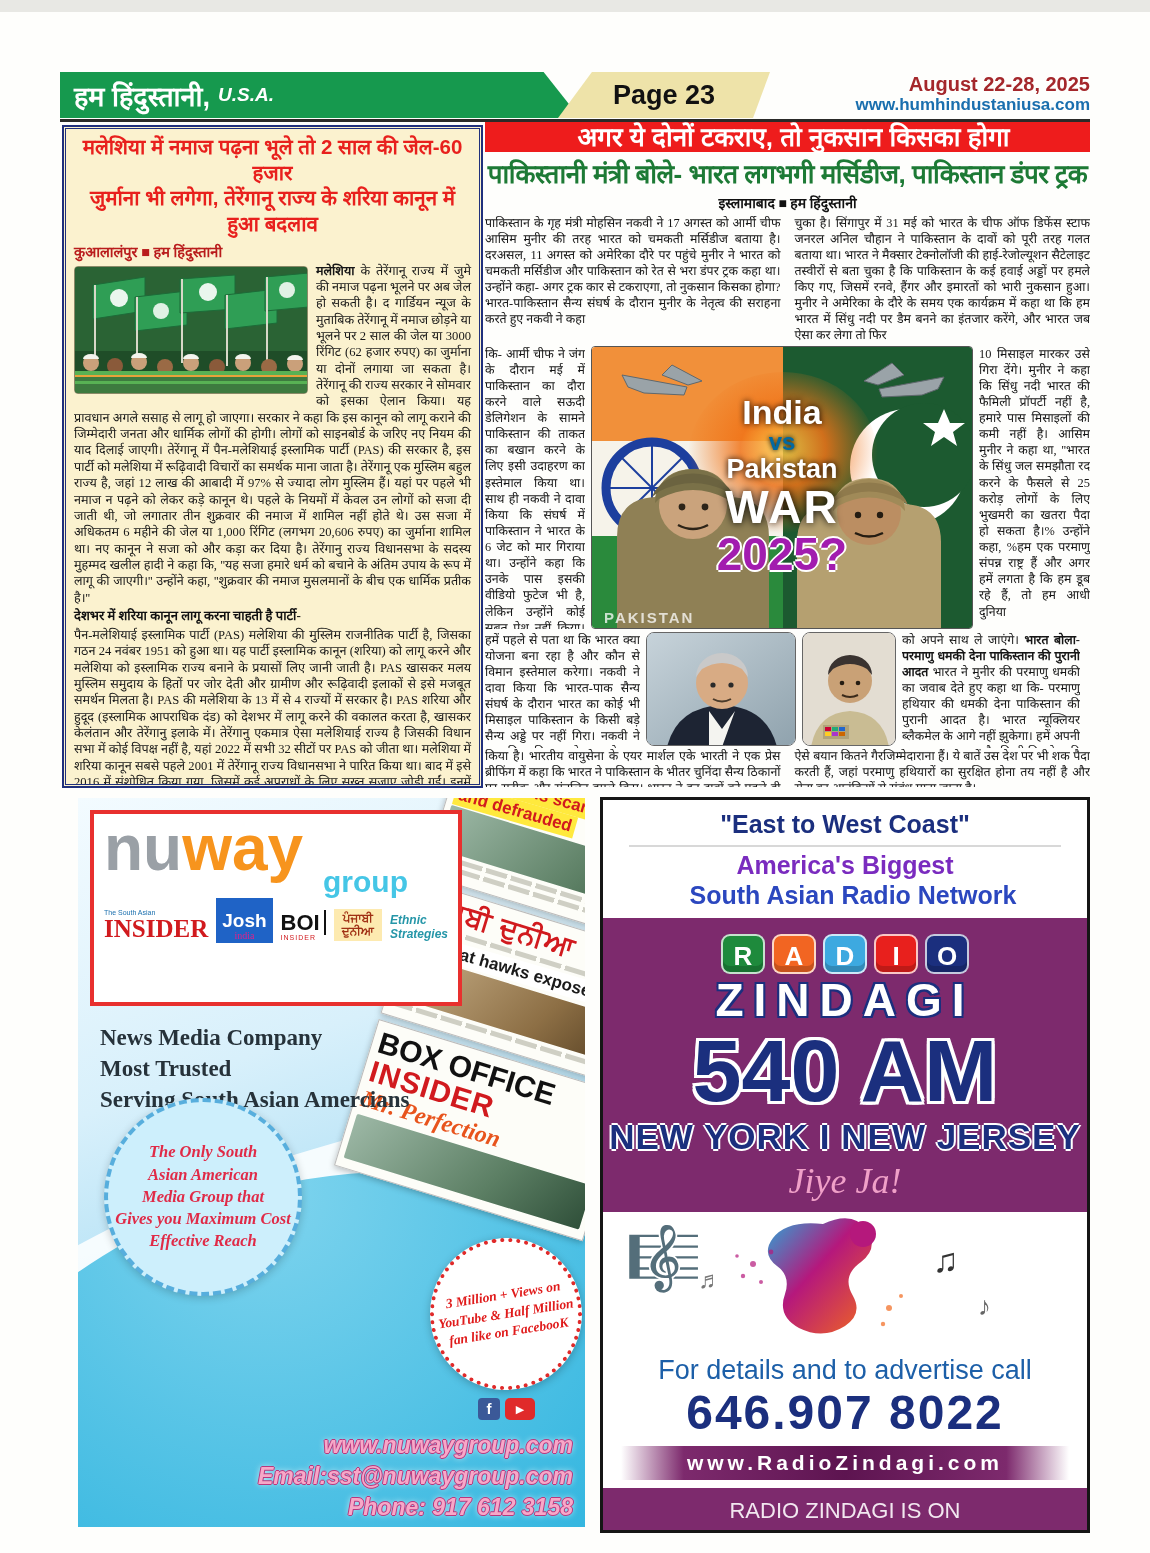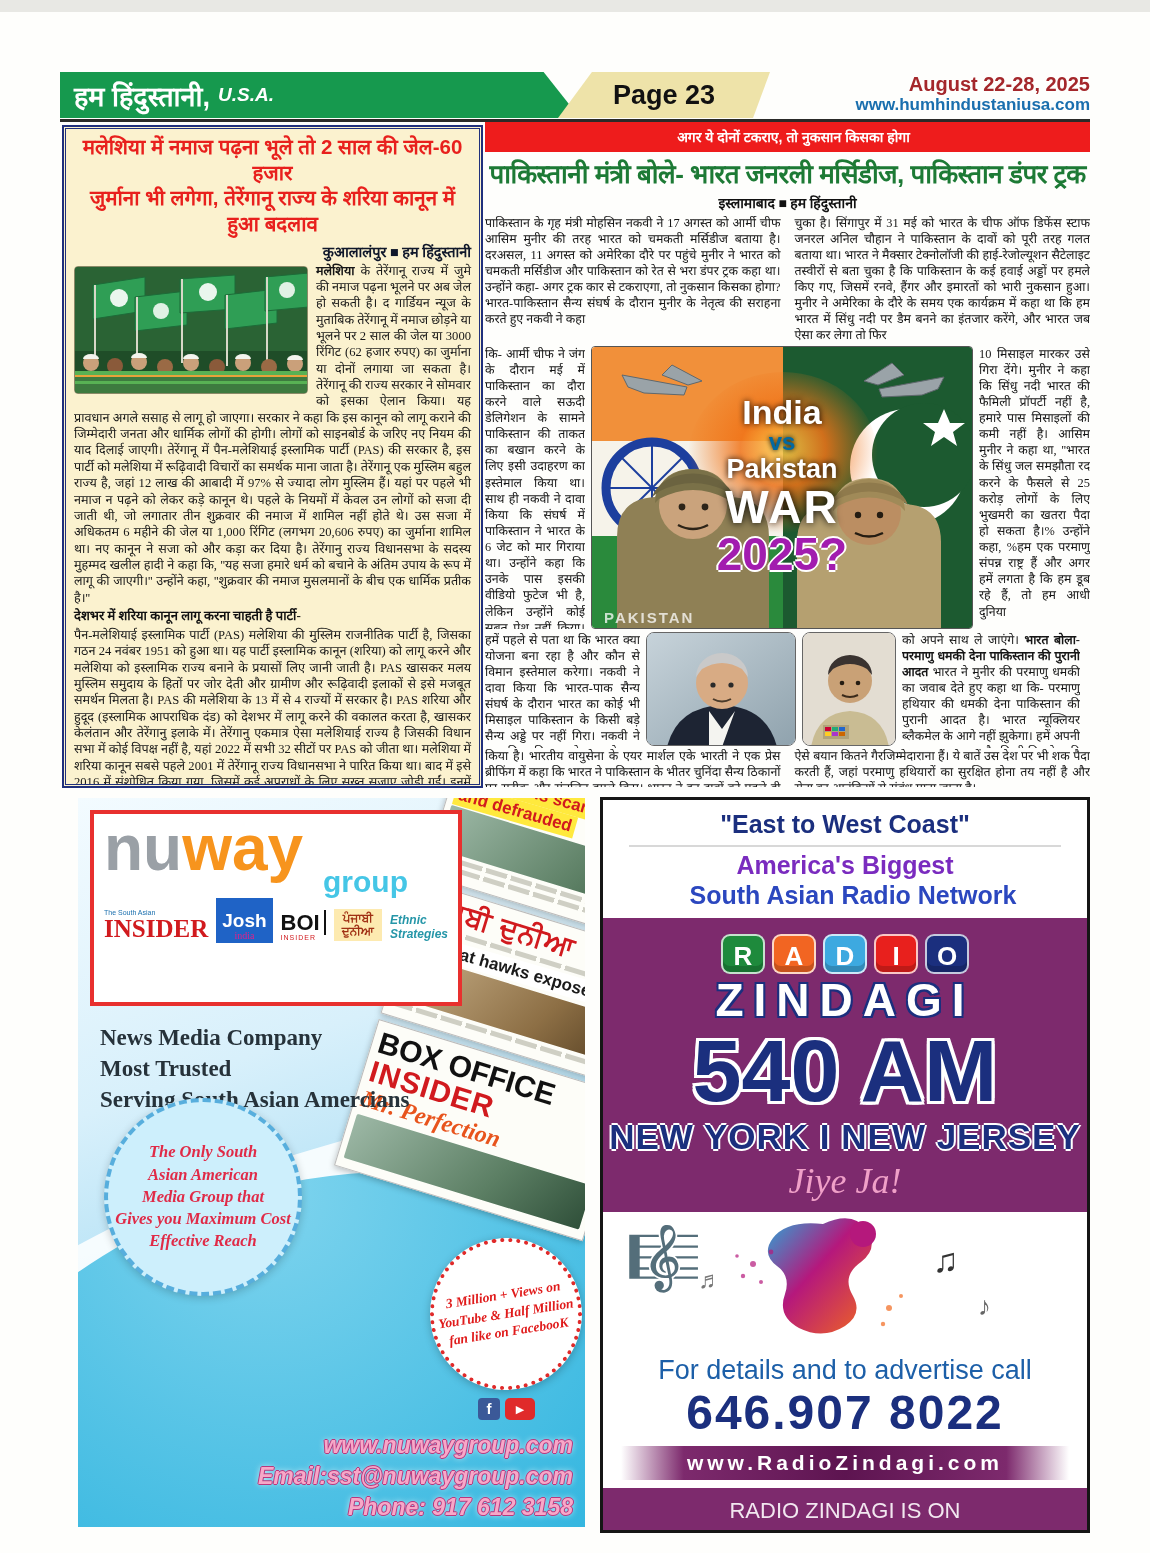--- a/index.html
+++ b/index.html
@@ -20,30 +20,30 @@
   .hdr-right{position:absolute;right:0;top:1px;text-align:right;line-height:1.12;}
   .hdr-date{color:#a4272b;font-weight:bold;font-size:20px;font-family:"Liberation Sans",sans-serif;}
   .hdr-site{color:#1a6fae;font-weight:bold;font-size:17px;font-family:"Liberation Sans",sans-serif;}
   .hdr-rule{position:absolute;left:60px;top:107px;width:1030px;height:3px;background:#2a2a28;}
 
   
   .a1{position:absolute;left:63px;top:114px;width:419px;height:661px;background:#fbf2cf;
       border:3px double #20307c;outline:1px solid #20307c;padding:5px 8px;overflow:hidden;}
   .a1-headline{color:#e8201d;font-family:"Liberation Sans",sans-serif;font-weight:bold;
       font-size:20.5px;line-height:1.25;text-align:center;}
-  .a1-byline{text-align:right;font-weight:bold;font-size:14.5px;color:#0f172a;margin:4px 0 2px;}
+  .a1-byline{text-align:left;font-weight:bold;font-size:14.5px;color:#b91c1c;margin:4px 0 2px;}
   .a1-body{font-size:12.6px;line-height:1.3;color:#161616;text-align:justify;}
   .a1-body .lead{font-weight:bold;}
   .a1-img{float:left;width:234px;height:128px;margin:3px 8px 3px 0;border:1px solid #8a8a68;border-radius:4px;overflow:hidden;}
   .a1-sub{font-weight:bold;font-size:13px;margin:2px 0;color:#111;}
 
   
   .a2{position:absolute;left:485px;top:110px;width:605px;height:665px;overflow:hidden;}
   .a2-kicker{background:#ee1c1c;color:#fff;font-family:"Liberation Sans",sans-serif;font-weight:bold;
-      font-size:14px;text-align:center;height:30px;line-height:30px;padding-left:12px;}
+      font-size:26px;text-align:center;height:30px;line-height:30px;padding-left:12px;}
   .a2-headline{color:#1d7a35;font-family:"Liberation Sans",sans-serif;font-weight:bold;font-size:26px;
       text-align:center;line-height:1.25;margin:6px 0 2px;letter-spacing:-0.5px;}
   .a2-byline{text-align:center;font-weight:bold;font-size:14px;color:#111;margin-bottom:3px;}
   .a2 p{margin:0;font-size:12.4px;line-height:1.3;color:#161616;text-align:justify;}
   .a2-row1,.a2-row4{display:grid;grid-template-columns:1fr 1fr;column-gap:14px;}
   .a2-row2{display:flex;gap:6px;margin-top:2px;height:283px;overflow:hidden;}
   .a2-row3{display:flex;gap:6px;margin-top:3px;height:116px;overflow:hidden;}
   .a2nar{overflow:hidden;}
   .w100{width:100px;flex:0 0 100px;}
   .w112{width:111px;flex:0 0 111px;}
@@ -235,21 +235,21 @@
             </g>
         <rect y="108" width="234" height="2" fill="#e8a23a"></rect>
       </svg></span><span class="lead" data-name="article1-lead-word">मलेशिया</span><span data-name="article1-para1"> के तेरेंगानू राज्य में जुमे की नमाज पढ़ना भूलने पर अब जेल हो सकती है। द गार्डियन न्यूज के मुताबिक तेरेंगानू में नमाज छोड़ने या भूलने पर 2 साल की जेल या 3000 रिंगिट (62 हजार रुपए) का जुर्माना या दोनों लगाया जा सकता है। तेरेंगानू की राज्य सरकार ने सोमवार को इसका ऐलान किया। यह प्रावधान अगले ससाह से लागू हो जाएगा। सरकार ने कहा कि इस कानून को लागू कराने की जिम्मेदारी जनता और धार्मिक लोगों की होगी। लोगों को साइनबोर्ड के जरिए नए नियम की याद दिलाई जाएगी। तेरेंगानू में पैन-मलेशियाई इस्लामिक पार्टी (PAS) की सरकार है, इस पार्टी को मलेशिया में रूढ़िवादी विचारों का समर्थक माना जाता है। तेरेंगानू एक मुस्लिम बहुल राज्य है, जहां 12 लाख की आबादी में 97% से ज्यादा लोग मुस्लिम हैं। यहां पर पहले भी नमाज न पढ़ने को लेकर कड़े कानून थे। पहले के नियमों में केवल उन लोगों को सजा दी जाती थी, जो लगातार तीन शुक्रवार की नमाज में शामिल नहीं होते थे। उस सजा में अधिकतम 6 महीने की जेल या 1,000 रिंगिट (लगभग 20,606 रुपए) का जुर्माना शामिल था। नए कानून ने सजा को और कड़ा कर दिया है। तेरेंगानु राज्य विधानसभा के सदस्य मुहम्मद खलील हादी ने कहा कि, ''यह सजा हमारे धर्म को बचाने के अंतिम उपाय के रूप में लागू की जाएगी।'' उन्होंने कहा, ''शुक्रवार की नमाज मुसलमानों के बीच एक धार्मिक प्रतीक है।''</span>
       <div class="a1-sub" data-name="article1-subhead">देशभर में शरिया कानून लागू करना चाहती है पार्टी-</div>
       <span data-name="article1-para2">पैन-मलेशियाई इस्लामिक पार्टी (PAS) मलेशिया की मुस्लिम राजनीतिक पार्टी है, जिसका गठन 24 नवंबर 1951 को हुआ था। यह पार्टी इस्लामिक कानून (शरिया) को लागू करने और मलेशिया को इस्लामिक राज्य बनाने के प्रयासों लिए जानी जाती है। PAS खासकर मलय मुस्लिम समुदाय के हितों पर जोर देती और ग्रामीण और रूढ़िवादी इलाकों से इसे मजबूत समर्थन मिलता है। PAS की मलेशिया के 13 में से 4 राज्यों में सरकार है। PAS शरिया और हुदूद (इस्लामिक आपराधिक दंड) को देशभर में लागू करने की वकालत करता है, खासकर केलंतान और तेरेंगानु इलाके में। तेरेंगानु एकमात्र ऐसा मलेशियाई राज्य है जिसकी विधान सभा में कोई विपक्ष नहीं है, यहां 2022 में सभी 32 सीटों पर PAS को जीता था। मलेशिया में शरिया कानून सबसे पहले 2001 में तेरेंगानू राज्य विधानसभा ने पारित किया था। बाद में इसे 2016 में संशोधित किया गया, जिसमें कई अपराधों के लिए सख्त सजाए जोड़ी गईं। इनमें रमजान में खाना-पीना, जुमे की नमाज छोड़ना और महिलाओं को सार्वजनिक स्थान पर परेशान करना शामिल था।</span>
     </div>
   </div>
 
   <div class="a2" data-name="article-india-pakistan">
     <div class="a2-kicker" data-name="article2-kicker">अगर ये दोनों टकराए, तो नुकसान किसका होगा</div>
-    <div class="a2-headline" data-name="article2-headline">पाकिस्तानी मंत्री बोले- भारत जनरली मर्सिडीज, पाकिस्तान डंपर ट्रक</div>
+    <div class="a2-headline" data-name="article2-headline">पाकिस्तानी मंत्री बोले- भारत लगभगी मर्सिडीज, पाकिस्तान डंपर ट्रक</div>
     <div class="a2-byline" data-name="article2-byline">इस्लामाबाद ■ हम हिंदुस्तानी</div>
 
     <div class="a2-row1" data-name="article2-row-top">
       <p data-name="article2-col1-para-a">पाकिस्तान के गृह मंत्री मोहसिन नकवी ने 17 अगस्त को आर्मी चीफ आसिम मुनीर की तरह भारत को चमकती मर्सिडीज बताया है। दरअसल, 11 अगस्त को अमेरिका दौरे पर पहुंचे मुनीर ने भारत को चमकती मर्सिडीज और पाकिस्तान को रेत से भरा डंपर ट्रक कहा था। उन्होंने कहा- अगर ट्रक कार से टकराएगा, तो नुकसान किसका होगा? भारत-पाकिस्तान सैन्य संघर्ष के दौरान मुनीर के नेतृत्व की सराहना करते हुए नकवी ने कहा</p>
       <p data-name="article2-col2-para-a">चुका है। सिंगापुर में 31 मई को भारत के चीफ ऑफ डिफेंस स्टाफ जनरल अनिल चौहान ने पाकिस्तान के दावों को पूरी तरह गलत बताया था। भारत ने मैक्सार टेक्नोलॉजी की हाई-रेजोल्यूशन सैटेलाइट तस्वीरों से बता चुका है कि पाकिस्तान के कई हवाई अड्डों पर हमले किए गए, जिसमें रनवे, हैंगर और इमारतों को भारी नुकसान हुआ। मुनीर ने अमेरिका के दौरे के समय एक कार्यक्रम में कहा था कि हम भारत में सिंधु नदी पर डैम बनने का इंतजार करेंगे, और भारत जब ऐसा कर लेगा तो फिर</p>
     </div>
 
     <div class="a2-row2" data-name="article2-row-image">
       <p class="a2nar w100" data-name="article2-col1-para-b">कि- आर्मी चीफ ने जंग के दौरान मई में पाकिस्तान का दौरा करने वाले सऊदी डेलिगेशन के सामने पाकिस्तान की ताकत का बखान करने के लिए इसी उदाहरण का इस्तेमाल किया था। साथ ही नकवी ने दावा किया कि संघर्ष में पाकिस्तान ने भारत के 6 जेट को मार गिराया था। उन्होंने कहा कि उनके पास इसकी वीडियो फुटेज भी है, लेकिन उन्होंने कोई सबूत पेश नहीं किया। नकवी ने यह भी कहा कि</p>
       <div class="warimg" data-name="india-vs-pakistan-war-graphic">

